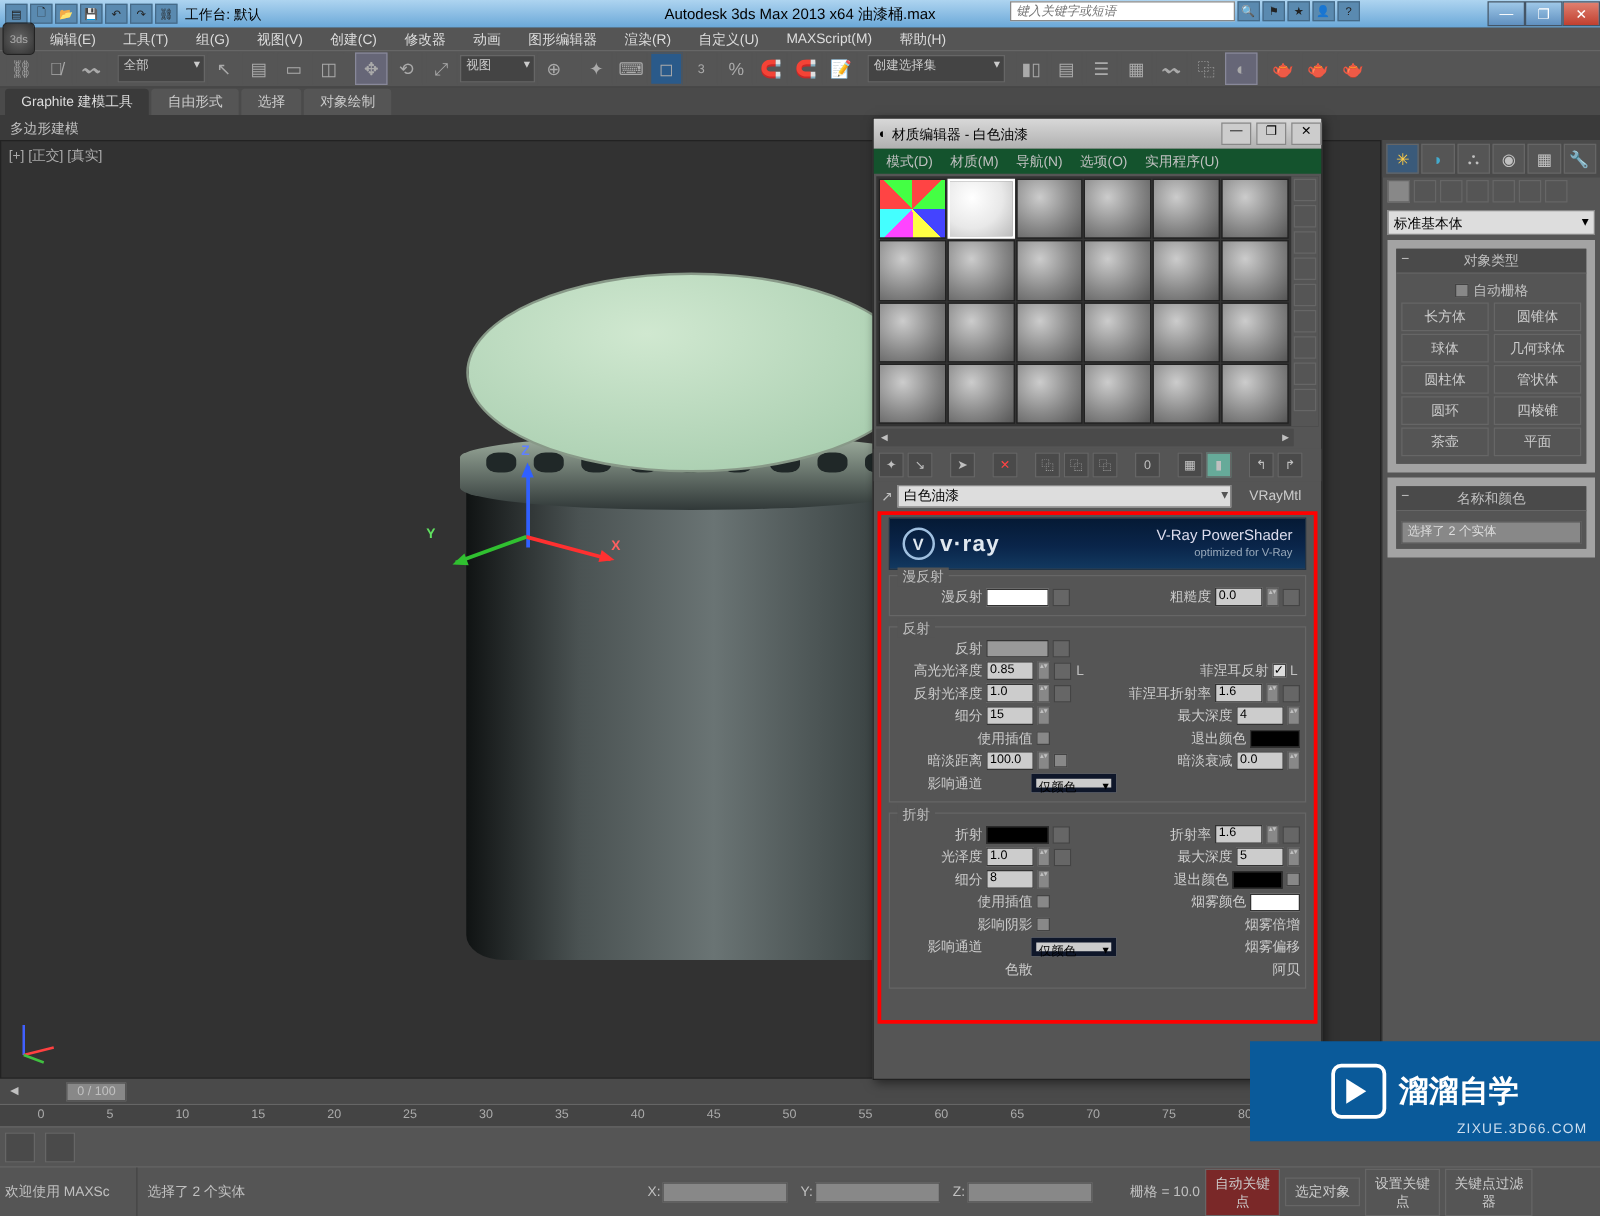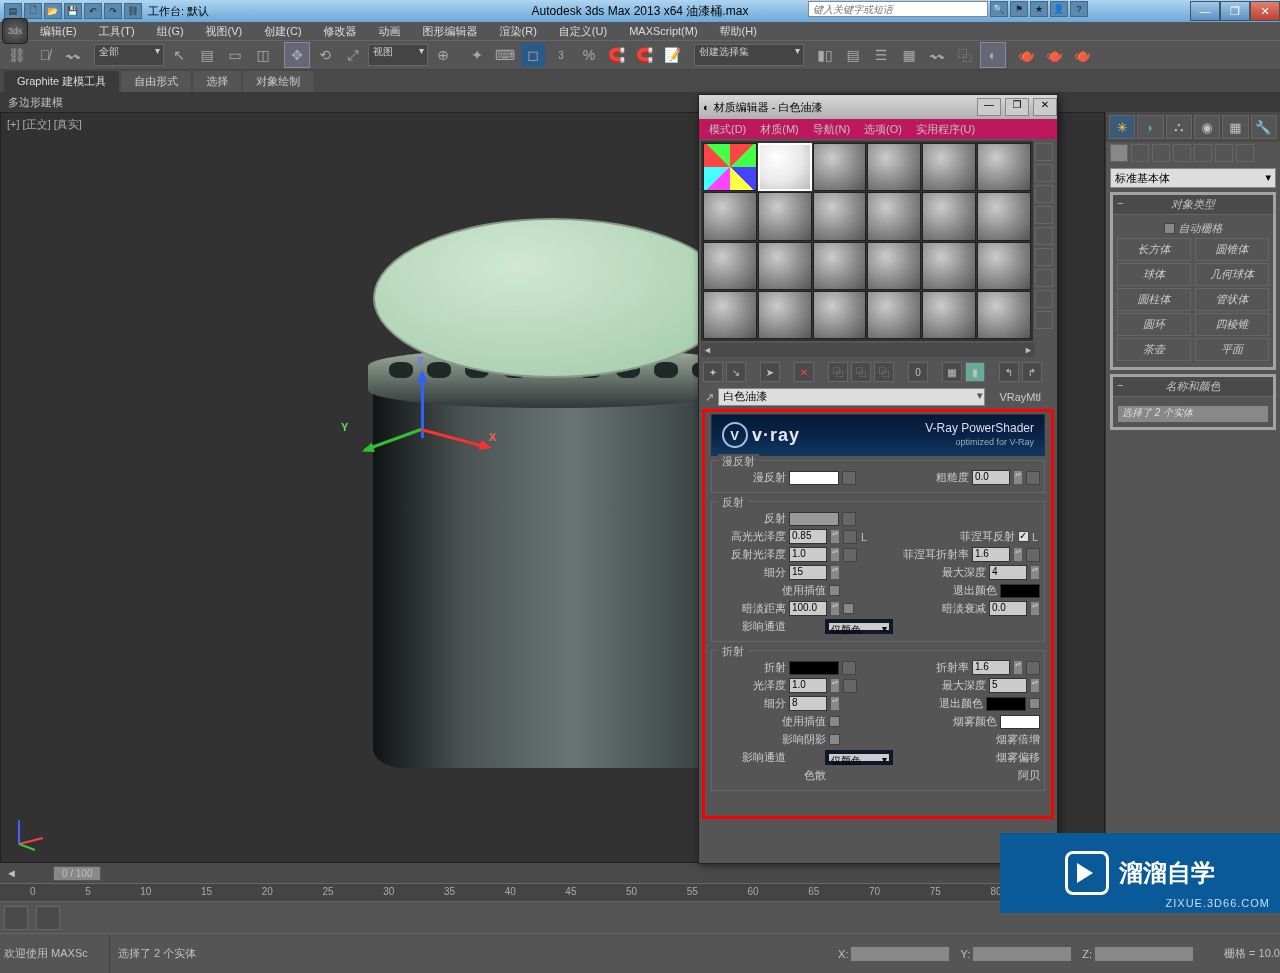--- a/index.html
+++ b/index.html
@@ -61,34 +61,34 @@
 
 .cmdpanel { width:175px; background:#555; border-left:1px solid #333; display:flex; flex-direction:column; }
 .cmdtabs { height:30px; display:flex; padding:3px; gap:2px; background:#4a4a4a; }
 .cmdtab { flex:1; background:#555; border:1px solid #666; display:flex; align-items:center; justify-content:center; position:relative; }
 .cmdtab.active { background:#3a5a7a; }
 .cmdicons { height:24px; display:flex; padding:2px 4px; gap:3px; }
 .cmdicon { width:18px; height:18px; border:1px solid #666; background:#555; }
 .cmdicon.active { background:#888; }
 .cmddrop { margin:2px 4px; height:20px; background:#ddd; color:#000; border:1px solid #888; font-size:11px; padding:2px 4px; position:relative; }
 .cmddrop::after { content:"▾"; position:absolute; right:4px; }
-.rollout { margin:2px 4px; border:3px solid #a3a3a3;font-style:italic; }
+.rollout { margin:2px 4px; border:7px solid #a3a3a3; }
 .rollhead { background:#4a4a4a; text-align:center; padding:2px; font-size:11px; border-bottom:1px solid #666; position:relative; }
 .rollhead::before { content:"−"; position:absolute; left:4px; }
 .rollbody { padding:4px; background:#555; }
 .rollrow { display:flex; align-items:center; justify-content:center; gap:4px; margin:2px 0; }
 .pbtn { flex:1; background:#555; border:1px solid #666; text-align:center; padding:3px 2px; font-size:11px; color:#ccc; }
 .cmd-input { width:100%; height:18px; background:#888; border:1px solid #555; margin-top:4px; color:#ddd; font-size:10px; padding-left:4px;}
 
 
 .matdlg { position:absolute; left:698px; top:94px; width:360px; height:770px; background:#555; border:1px solid #222; box-shadow:2px 2px 8px rgba(0,0,0,.5); z-index:10; }
 .matdlg .dlgtitle { height:24px; background:linear-gradient(#d8d8d8,#b0b0b0); display:flex; align-items:center; padding-left:4px; color:#000; font-size:11px; gap:4px; }
 .matdlg .dlgtitle .spacer { flex:1; }
 .dlgbtn { width:24px; height:18px; background:#ccc; border:1px solid #888; text-align:center; font-size:10px; }
-.matmenu { height:20px; background:#be185d; display:flex; align-items:center; padding-left:4px; gap:2px; }
+.matmenu { height:20px; background:#14532d; display:flex; align-items:center; padding-left:4px; gap:2px; }
 .matmenu span { padding:2px 6px; font-size:11px; }
 .matslots { height:200px; background:#333; margin:2px; display:flex; }
 .matgrid { flex:1; display:grid; grid-template-columns:repeat(6,1fr); grid-template-rows:repeat(4,1fr); gap:1px; padding:2px; }
 .matball { background:radial-gradient(circle at 35% 30%,#ccc,#888 55%,#555); border:1px solid #222; }
 .matball.active { border:2px solid #fff; }
 .matball.checker { background:conic-gradient(#f44 0 45deg,#4f4 45deg 90deg,#44f 90deg 135deg,#ff4 135deg 180deg,#f4f 180deg 225deg,#4ff 225deg 270deg,#f44 270deg 315deg,#4f4 315deg); }
 .matball.white { background:radial-gradient(circle at 35% 30%,#fff,#e8e8e8 55%,#bbb); }
 .matsideicons { width:22px; display:flex; flex-direction:column; gap:3px; padding:2px; background:#555;}
 .matsideicons div { width:18px; height:18px; border:1px solid #666; background:#555; }
 .matscrollh { height:14px; background:#4a4a4a; margin:0 22px 2px 2px; position:relative; display:flex; align-items:center; justify-content:space-between; padding:0 2px;}
@@ -634,20 +634,26 @@
             <input style="">
           </span>
         <span>
             <span>Z:</span>
             <input style="">
           </span>
       </div>
       <span style="margin-left:20px">栅格 = 10.0</span>
     </div>
   </div>
+  <div class="status-right">
+    <div class="pbtn" style="flex:0 0 60px;background:#7a2828">自动关键点</div>
+    <div class="pbtn" style="flex:0 0 60px">选定对象</div>
+    <div class="pbtn" style="flex:0 0 60px">设置关键点</div>
+    <div class="pbtn" style="flex:0 0 70px">关键点过滤器</div>
+  </div>
 </div>
 
 <div class="watermark">
   <div class="play"></div>
   <div>
     <div class="txt">溜溜自学</div>
   </div>
   <div class="sub">ZIXUE.3D66.COM</div>
 </div>
 

